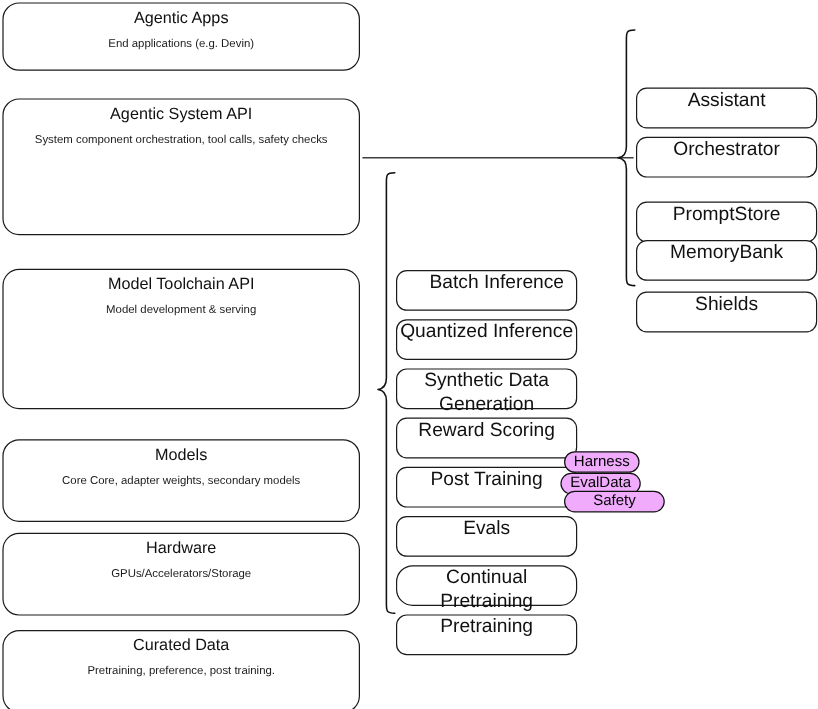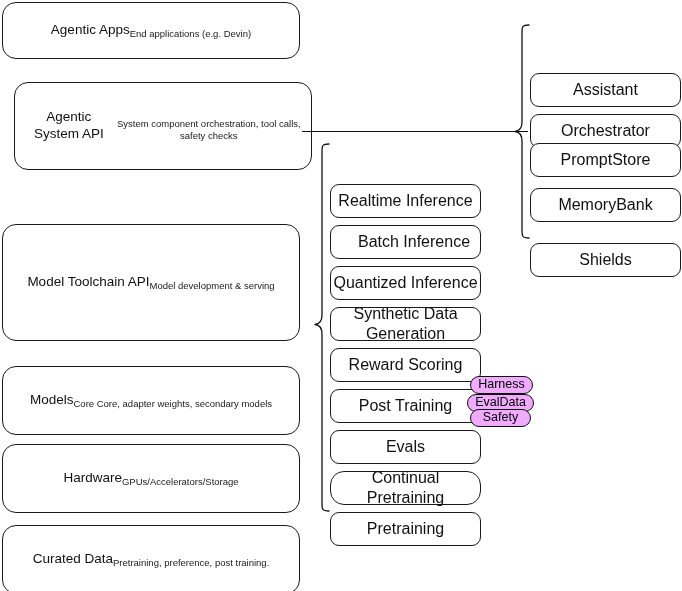--- a/index.html
+++ b/index.html
@@ -19,23 +19,22 @@
     background: #ffffff;
   }
 
   
   .node {
     position: absolute;
     box-sizing: border-box;
     background: #ffffff;
     border: 1.3px solid #1a1a1a;
     display: flex;
-    flex-direction: row;
+    flex-direction: column;
     align-items: center;
-    justify-content: center;
     text-align: center;
     line-height: 1.25;
   }
 
   
   .layer {
     left: 2px;
     width: 298px;
     border-radius: 14px;
     padding: 4px 8px;
@@ -92,21 +91,21 @@
 </head>
 <body>
 
 <div id="canvas">
 
   <div class="node layer" style="top:2px;height:57px;">
     <div class="title">Agentic Apps</div>
     <div class="sub">End applications (e.g. Devin)</div>
   </div>
 
-  <div class="node layer" style="top:82px;height:88px;margin-left:12px;">
+  <div class="node layer" style="top:82px;height:114px;">
     <div class="title">Agentic System API</div>
     <div class="sub">System component orchestration, tool calls, safety checks</div>
   </div>
 
   <div class="node layer" style="top:224px;height:117px;">
     <div class="title">Model Toolchain API</div>
     <div class="sub">Model development &amp; serving</div>
   </div>
 
   <div class="node layer" style="top:366px;height:69px;">
@@ -127,21 +126,20 @@
   <div class="hline" style="left:302px;top:131px;width:226px;"></div>
 
   <svg class="brace" style="left:513px;top:22px;width:18px;height:220px;" viewBox="0 0 18 220" preserveAspectRatio="none">
     <path d="M16,3 C9,3 9,5 9,11 L9,100 C9,106 6,109 2,109.5 C6,110 9,113 9,119 L9,208 C9,214 9,216 16,216"></path>
   </svg>
 
   <svg class="brace" style="left:313px;top:141px;width:18px;height:374px;" viewBox="0 0 18 374" preserveAspectRatio="none">
     <path d="M16,3 C9,3 9,5 9,11 L9,174 C9,180 6,183 2,183.5 C6,184 9,187 9,193 L9,362 C9,368 9,370 16,370"></path>
   </svg>
 
-  <div class="node chip mid" style="top:144px;">Realtime Inference</div>
 
   <div class="node chip mid" style="top:185px;padding-left:17px;">Batch Inference</div>
 
   <div class="node chip mid" style="top:226px;">Quantized Inference</div>
 
   <div class="node chip mid" style="top:267px;">Synthetic Data Generation</div>
 
   <div class="node chip mid" style="top:308px;">Reward Scoring</div>
 
   <div class="node chip mid" style="top:349px;">Post Training</div>
@@ -149,25 +147,25 @@
   <div class="node chip mid" style="top:390px;">Evals</div>
 
   <div class="node chip mid" style="top:431px;border-radius:14px;">Continual Pretraining</div>
 
   <div class="node chip mid" style="top:472px;">Pretraining</div>
 
   <div class="node tag" style="left:470px;top:376px;width:63px;height:18px;">Harness</div>
 
   <div class="node tag" style="left:467px;top:394px;width:67px;height:18px;">EvalData</div>
 
-  <div class="node tag" style="left:470px;top:409px;width:61px;height:18px;">Safety</div>
+  <div class="node tag" style="left:470px;top:409px;width:84px;height:18px;">Safety</div>
 
   <div class="node chip rgt" style="top:33px;">Assistant</div>
 
   <div class="node chip rgt" style="top:74px;">Orchestrator</div>
 
-  <div class="node chip rgt" style="top:103px;">PromptStore</div>
+  <div class="node chip rgt" style="top:128px;">PromptStore</div>
 
-  <div class="node chip rgt" style="top:148px;">MemoryBank</div>
+  <div class="node chip rgt" style="top:160px;">MemoryBank</div>
 
   <div class="node chip rgt" style="top:203px;">Shields</div>
 
 </div>
 
 </body></html>

